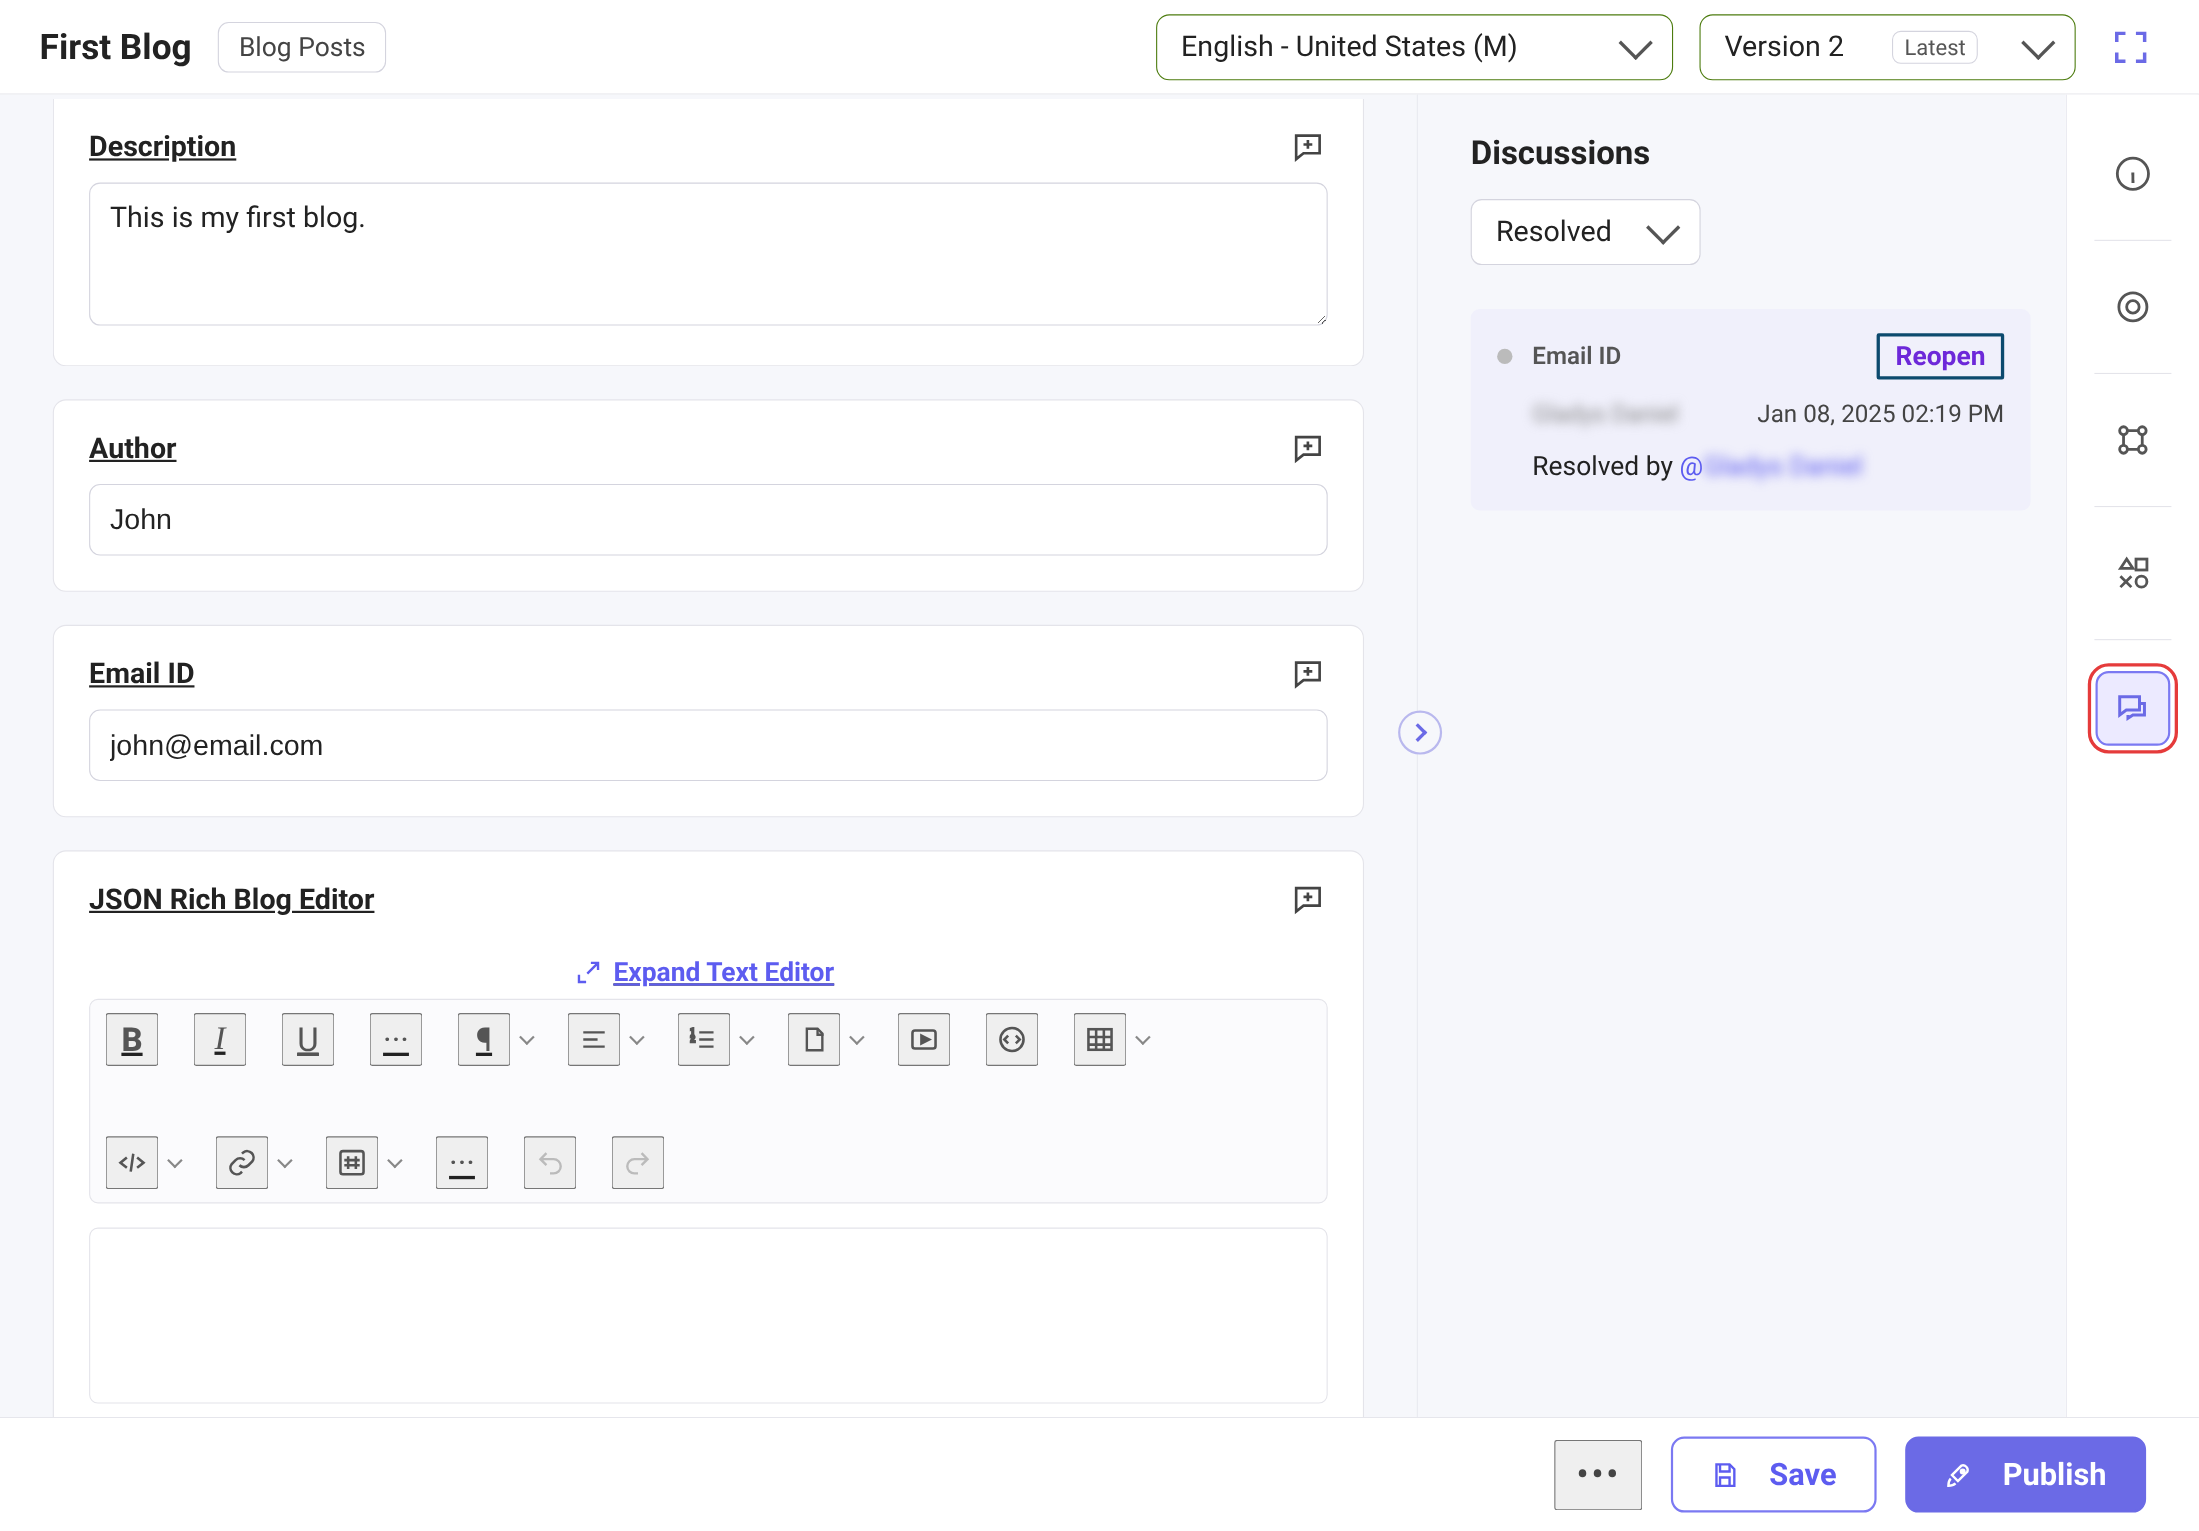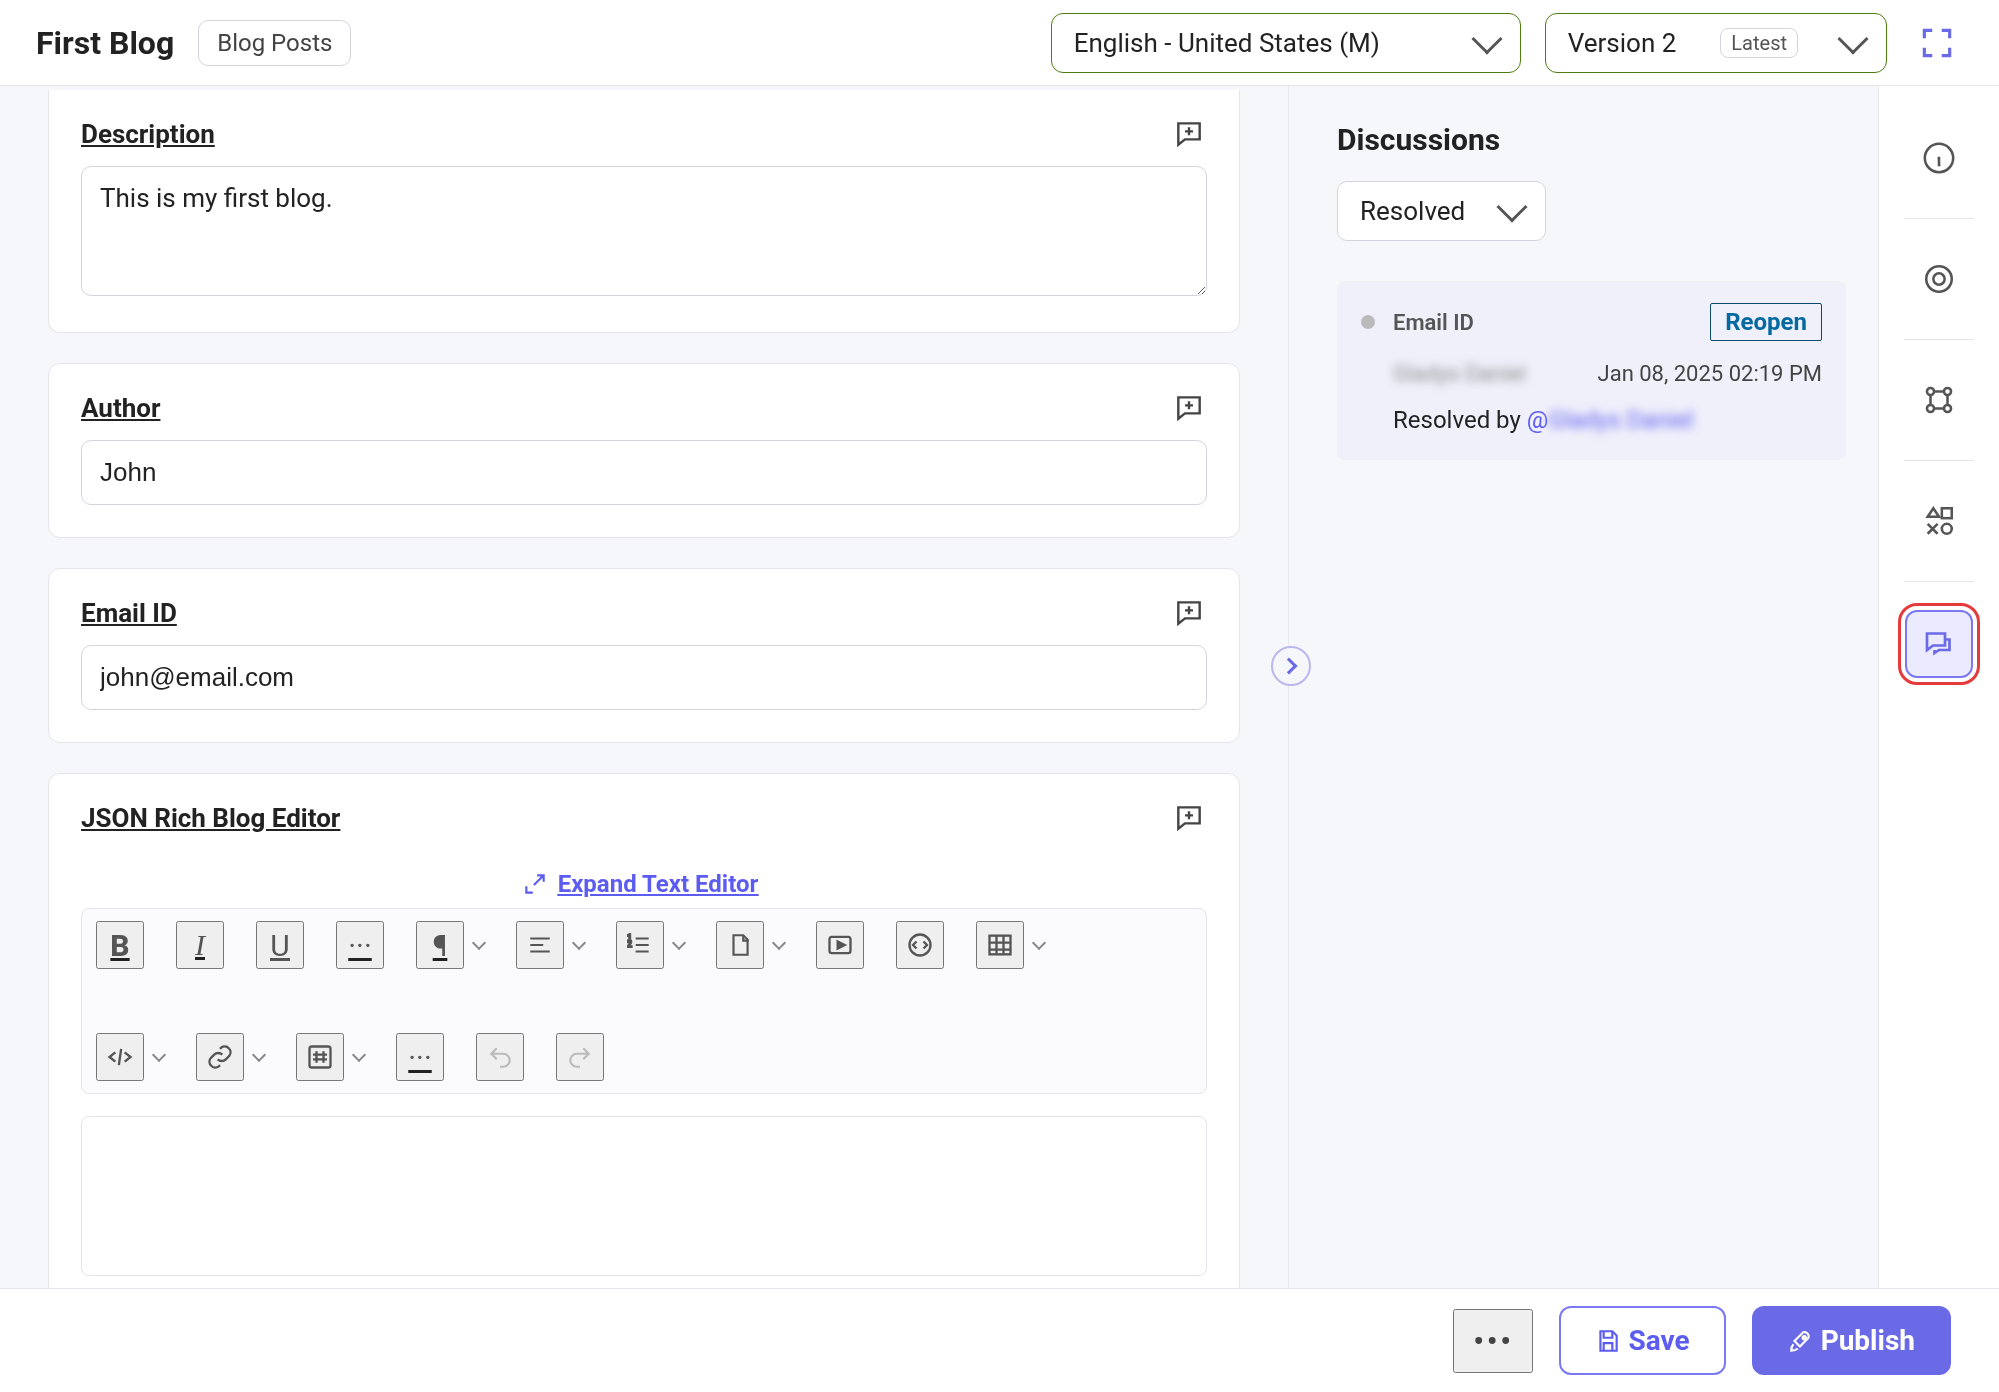--- a/index.html
+++ b/index.html
@@ -158,22 +158,22 @@
     margin-top: 40px;
     background: #f0f0fb;
     border-radius: 8px;
     padding: 22px 24px 26px 24px;
   }
   .disc-row1 { display:flex; align-items:center; justify-content: space-between; }
   .disc-left { display:flex; align-items:center; gap: 18px; }
   .dot { width: 14px; height: 14px; border-radius: 50%; background: #bbb; }
   .disc-field { color: #555; font-size: 22px; font-weight: 600; }
   .reopen-btn {
-    border: 1px solid #0c4a6e;
-    color: #0369a1;
+    border: 3px solid #0c4a6e;
+    color: #6d28d9;
     background: transparent;
     font-weight: 700;
     font-size: 24px;
     padding: 4px 14px;
     border-radius: 2px;
   }
   .disc-row2 { display:flex; align-items:center; justify-content: space-between; margin-top: 20px; padding-left: 32px;}
   .blurred-name { filter: blur(5px); color: #888; font-size: 22px;}
   .timestamp { color: #444; font-size: 22px; }
   .resolved-line { margin-top: 20px; padding-left: 32px; font-size: 24px; color: #222;}
@@ -219,21 +219,21 @@
     border-top: 1px solid #e4e4ea;
     height: 104px;
     display: flex;
     align-items: center;
     justify-content: flex-end;
     gap: 26px;
     padding-right: 48px;
   }
   .more-dots { font-size: 34px; color: #444; padding: 10px 18px; letter-spacing: 2px;}
   .btn {
-    display: inline-flex; align-items: center; gap: 7px;
+    display: inline-flex; align-items: center; gap: 27px;
     font-size: 28px; font-weight: 700;
     border-radius: 12px;
     padding: 16px 34px;
     border: 2px solid #7b79f2;
     background: #fff;
     color: #5d5cf0;
   }
   .btn.primary { background: #6b6ae6; color: #fff; border-color: #6b6ae6; }
 
   svg { display: block; }

